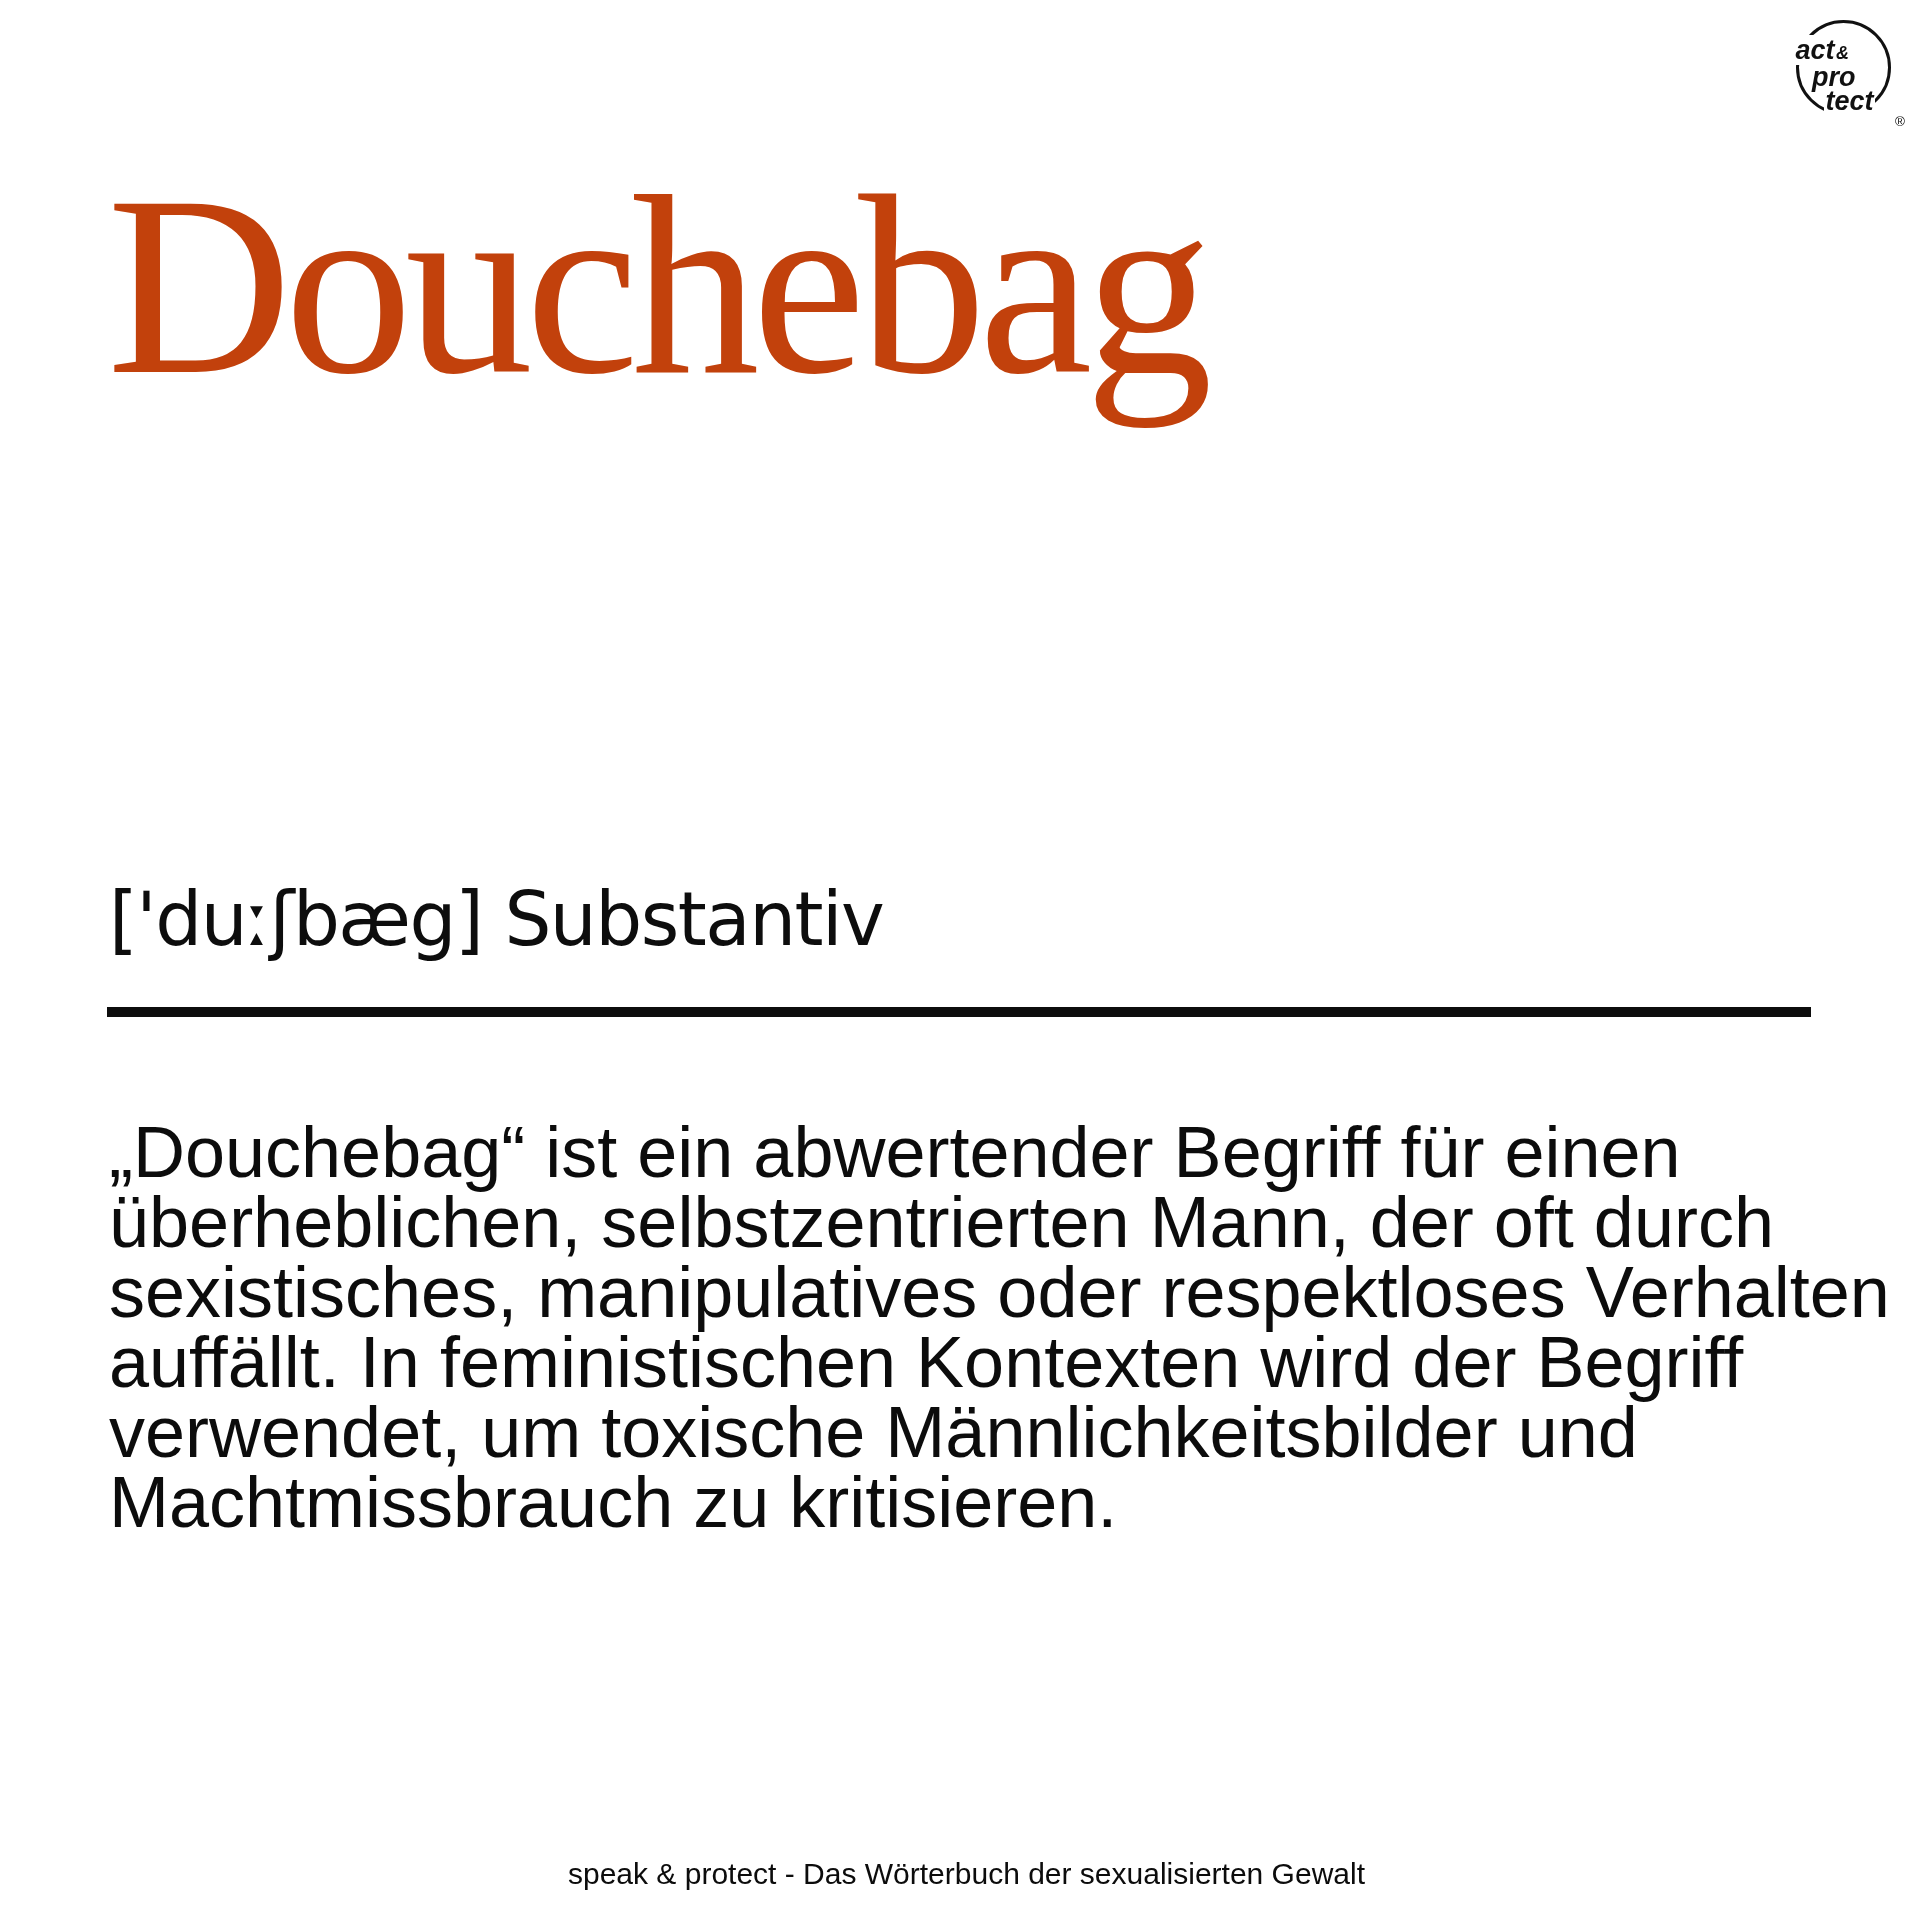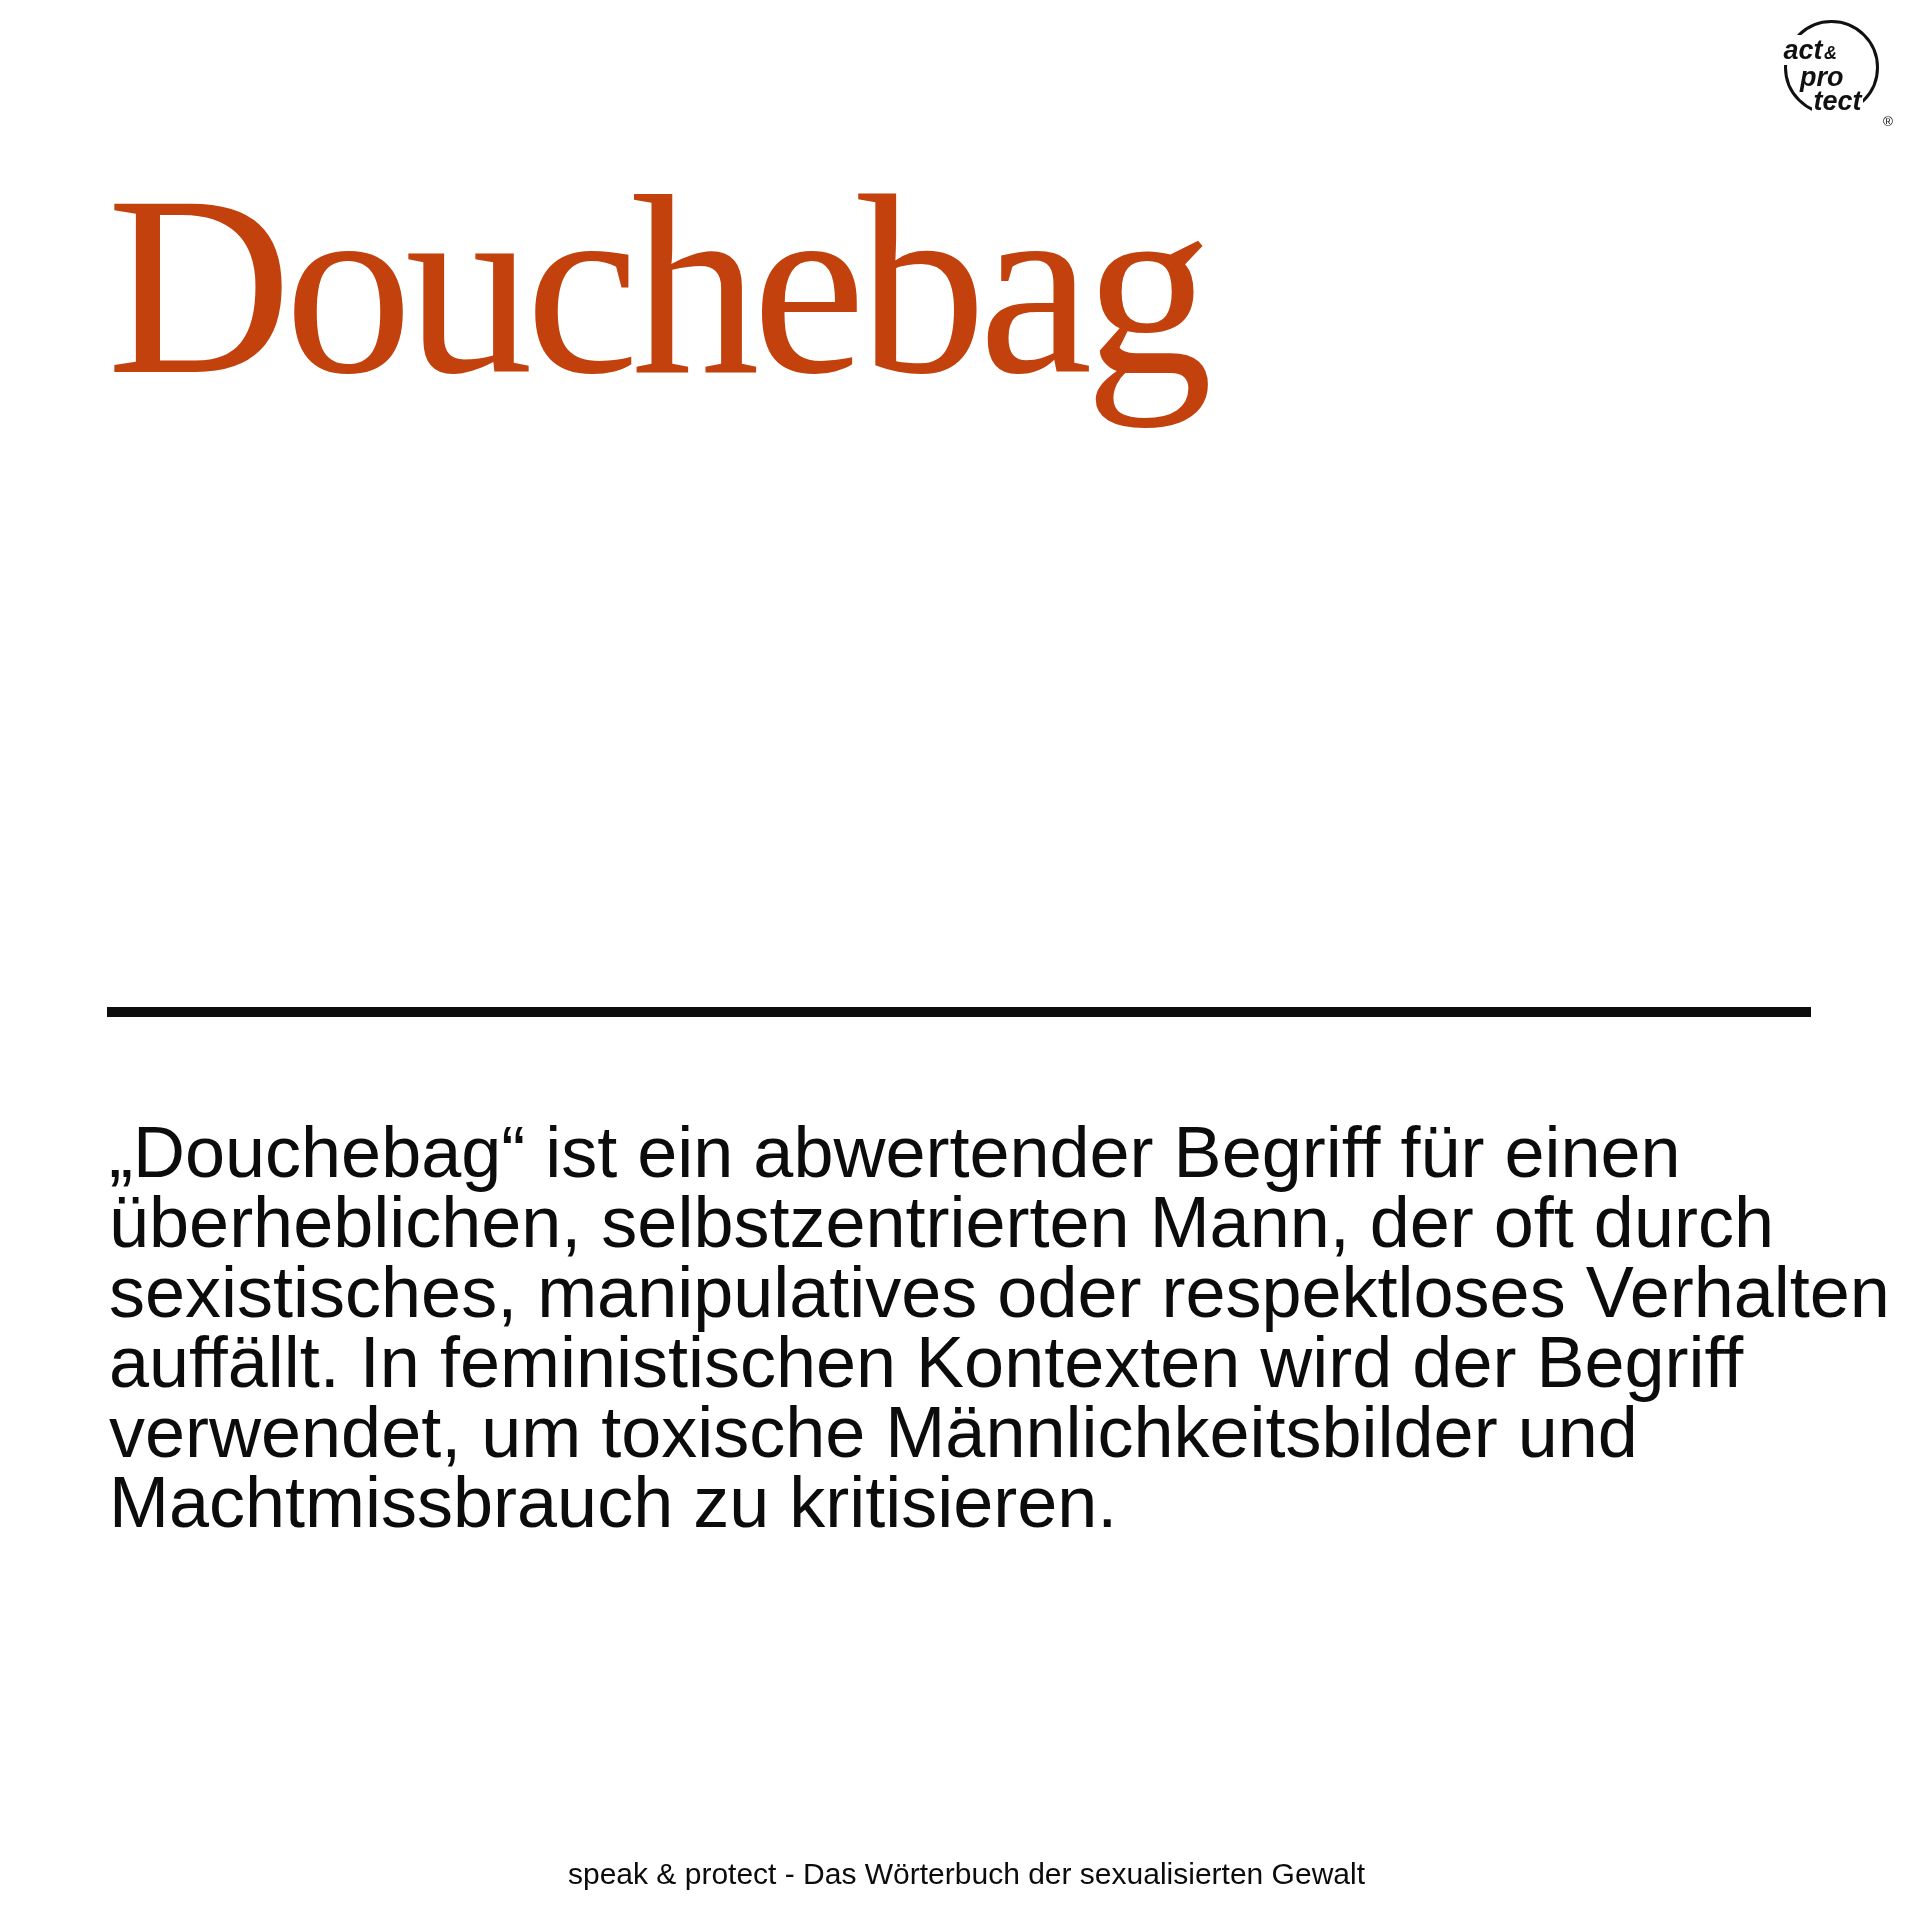--- a/index.html
+++ b/index.html
@@ -8,21 +8,21 @@
     background: #ffffff;
     position: relative;
     overflow: hidden;
     font-family: "Liberation Sans", sans-serif;
     color: #0a0a0a;
   }
   .canvas { position: absolute; inset: 0; }
 
   
   .logo {
-    position: absolute; top: 18px; right: 24px;
+    position: absolute; top: 18px; right: 12px;
     width: 114px; height: 126px;
   }
   .logo-circle {
     position: absolute; top: 1.5px; left: 4.5px;
     width: 95px; height: 95px;
     border: 3.8px solid #111; border-radius: 50%;
     box-sizing: border-box;
   }
   .logo-line {
     position: relative;
@@ -100,20 +100,21 @@
   <div class="logo">
     <div class="logo-circle"></div>
     <div class="logo-line l1"><span class="word">act</span><span class="amp">&amp;</span></div>
     <div class="logo-line l2"><span class="word">pro</span></div>
     <div class="logo-line l3"><span class="word">tect</span></div>
     <div class="reg">®</div>
   </div>
 
   <h1 class="title">Douchebag</h1>
 
+  <div class="phonetic">['duːʃbæg] Substantiv</div>
 
   <div class="divider"></div>
 
   <p class="definition">„Douchebag“ ist ein abwertender Begriff für einen
 überheblichen, selbstzentrierten Mann, der oft durch
 sexistisches, manipulatives oder respektloses Verhalten
 auffällt. In feministischen Kontexten wird der Begriff
 verwendet, um toxische Männlichkeitsbilder und
 Machtmissbrauch zu kritisieren.</p>
 

